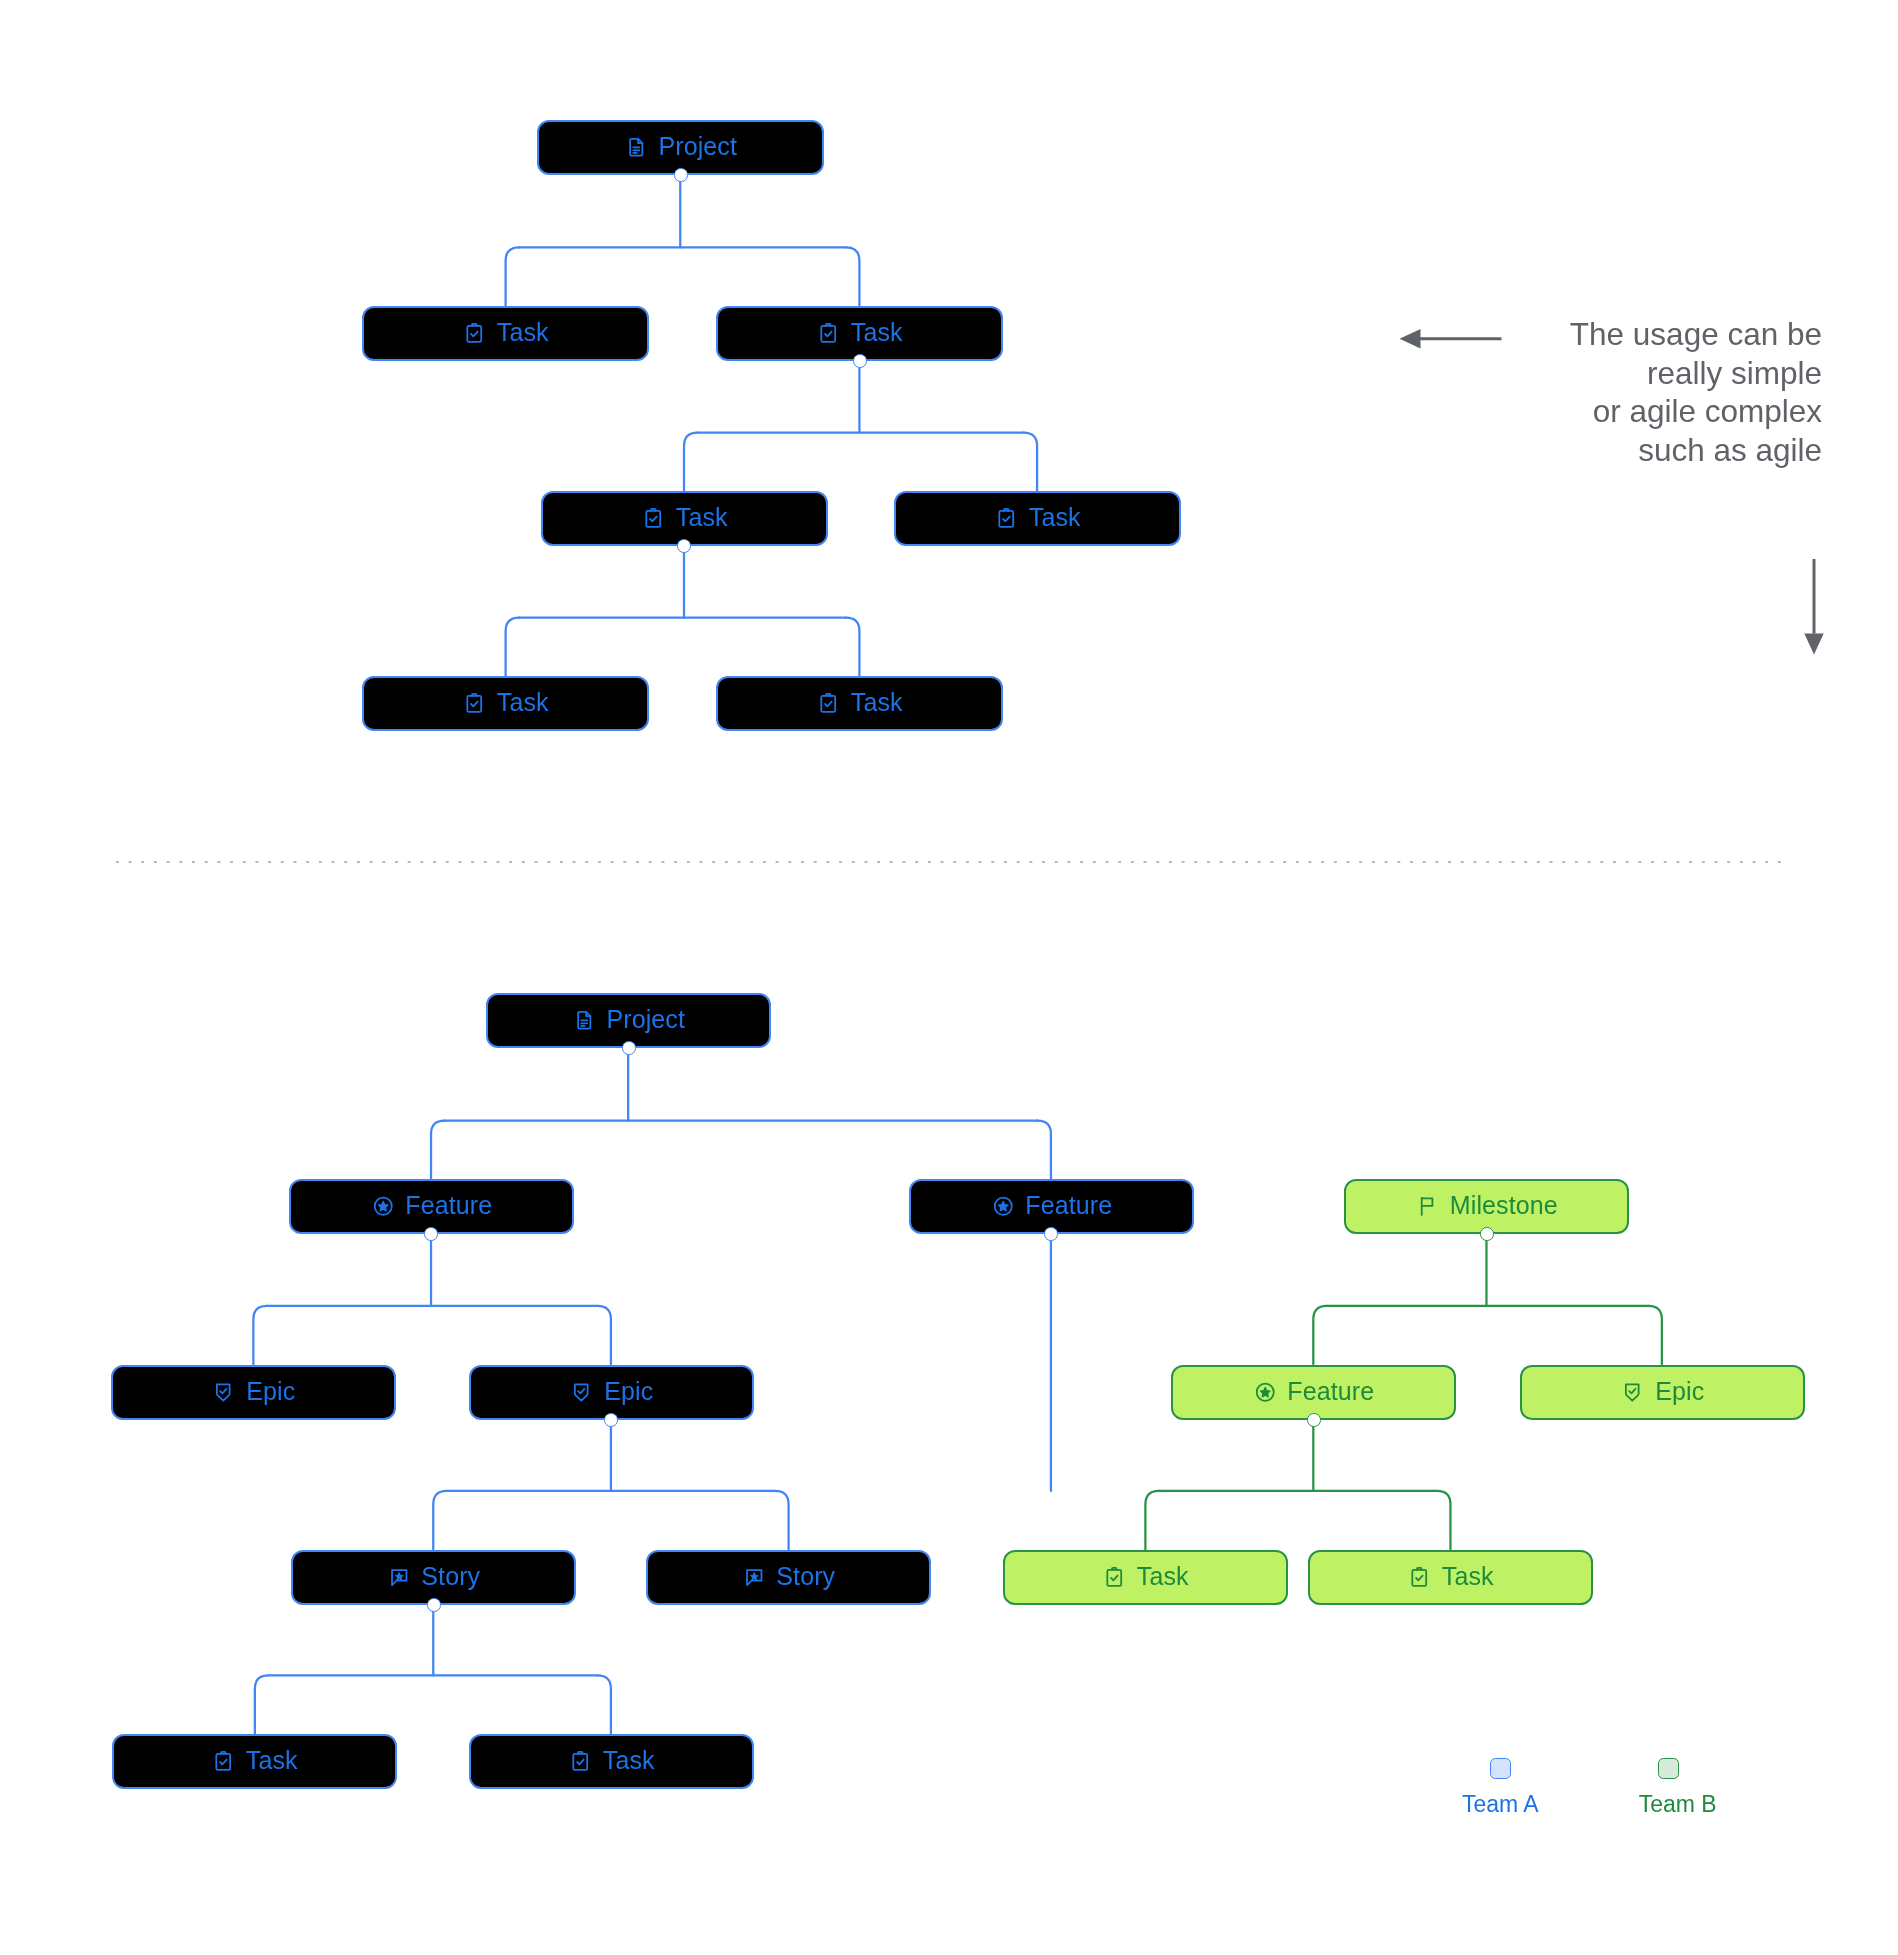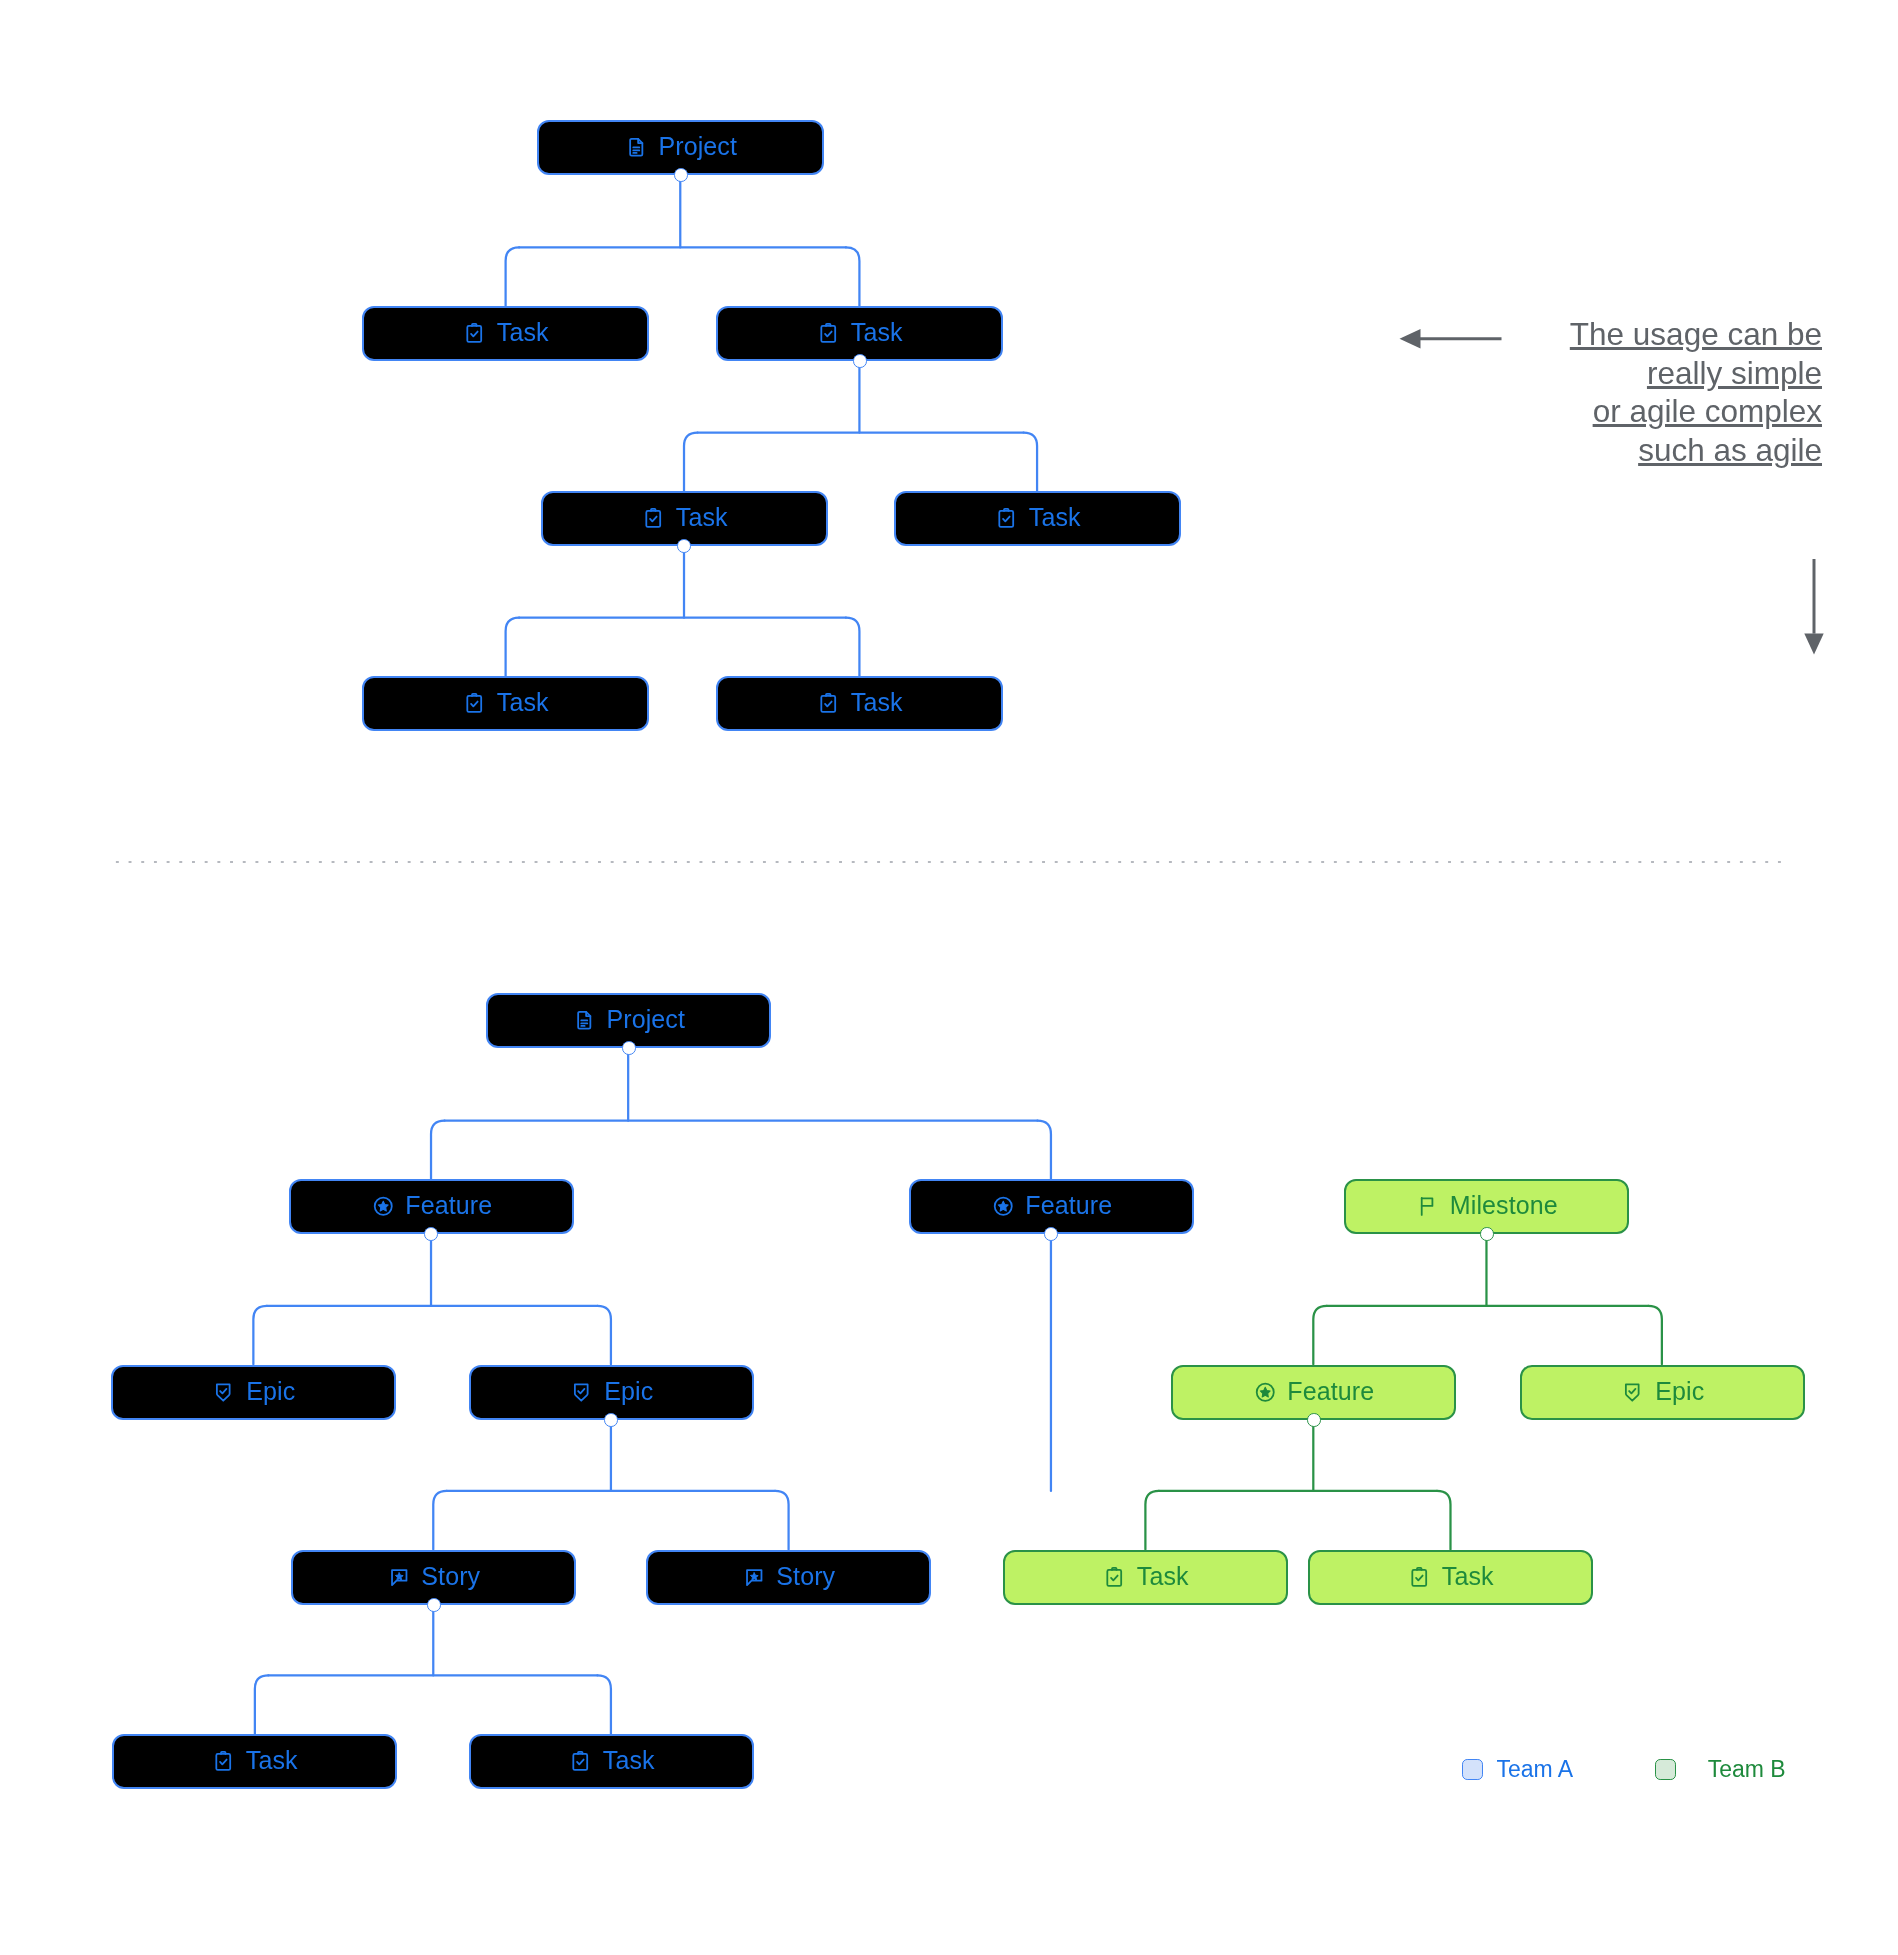--- a/index.html
+++ b/index.html
@@ -46,27 +46,27 @@
   
   .divider{
     position:absolute;left:111px;top:861px;width:1678px;height:2.2px;
     background-image:radial-gradient(circle, #b6b9bf 1.2px, rgba(0,0,0,0) 1.3px);
     background-size:12.7px 2.2px;background-repeat:repeat-x;background-position:0 50%;
   }
 
   
   .annot{
     position:absolute;left:1492px;top:315px;width:330px;
-    text-align:right;color:#5f6368;font-size:31.5px;line-height:1.23;text-decoration:underline;
+    text-align:right;color:#5f6368;font-size:31.5px;line-height:1.23;
   }
   .annot .ln{display:block;}
 
   
   .legend{position:absolute;left:1462px;top:1758px;display:flex;align-items:center;gap:82px;}
-  .lg{display:flex;align-items:center;gap:13.5px;font-size:23px;}
+  .lg{display:flex;align-items:center;gap:13.5px;font-size:23px;flex-direction:column;}
   .lg .sw{width:21px;height:21px;border-radius:5.2px;box-sizing:border-box;border:1.9px solid #4285f4;background:#d4e2fb;}
   .lg .tx{color:#1a73e8;line-height:1;}
   .lg.b .sw{border-color:#2a9247;background:#d6ead9;}
   .lg.b .tx{color:#1e8a3c;margin-left:18px;}
 </style>
 </head>
 <body>
 
 <div id="stage">
 

